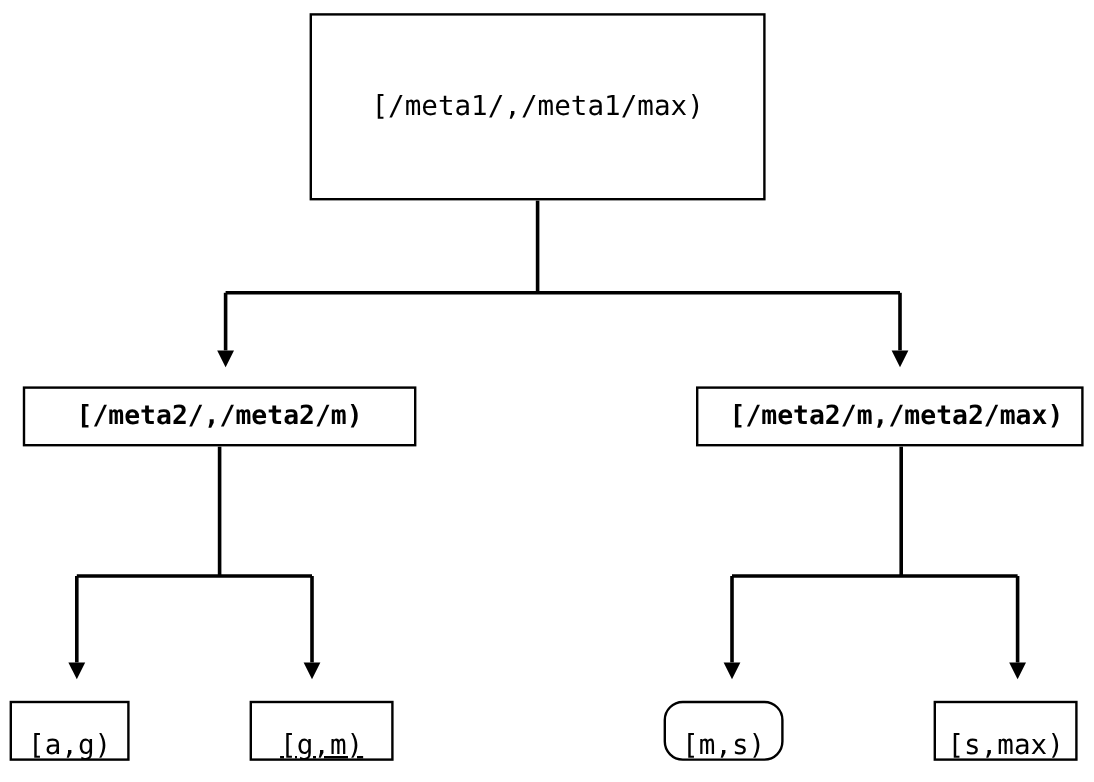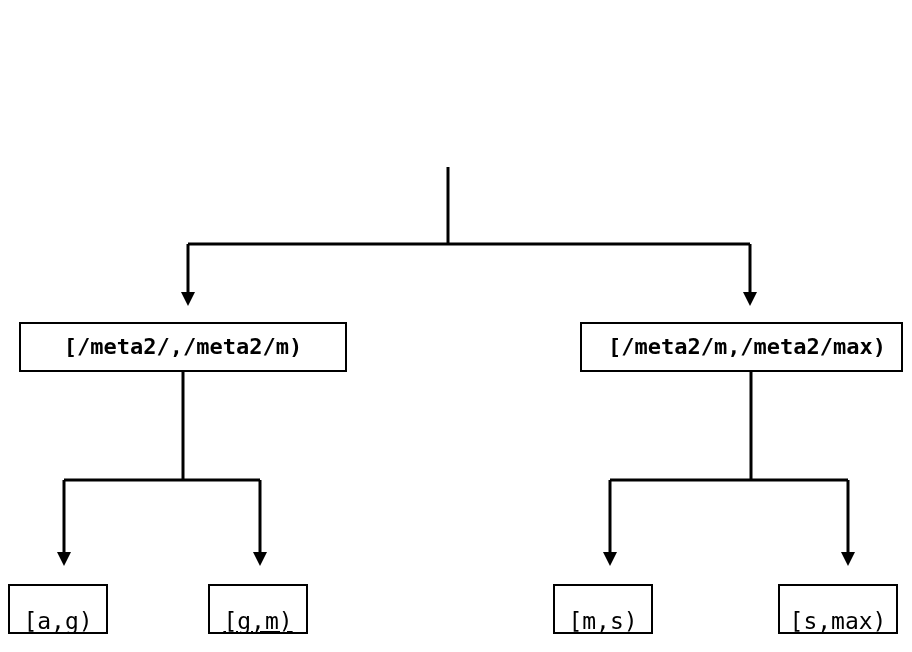--- a/index.html
+++ b/index.html
@@ -35,22 +35,22 @@
   .node-label {
     font-family: "DejaVu Sans Mono", "Liberation Mono", monospace;
     white-space: pre;
     line-height: 1;
     color: #000000;
   }
   .node-root   { left: 258px; top: 11px;  width: 380px; height: 156px; }
   .node-mid-l  { left: 19px;  top: 322px; width: 328px; height: 50px;  }
   .node-mid-r  { left: 580px; top: 322px; width: 323px; height: 50px; padding-left: 11px;  }
   .node-leaf-1 { left: 8px;   top: 584px; width: 100px; height: 50px;  }
-  .node-leaf-2 { left: 208px; top: 584px; width: 100px; height: 50px; text-decoration: underline;  }
-  .node-leaf-3 { left: 553px; top: 584px; width: 100px; height: 50px;  }
+  .node-leaf-2 { left: 208px; top: 584px; width: 120px; height: 50px; text-decoration: underline;  }
+  .node-leaf-3 { left: 553px; top: 584px; width: 100px; height: 50px; border-radius: 16px;  }
   .node-leaf-4 { left: 778px; top: 584px; width: 120px; height: 50px;  }
   .label-root  { font-size: 23px; }
   .label-mid   { font-size: 22px; font-weight: bold; }
   .label-leaf  { font-size: 23px; margin-top: 24px; }
 </style>
 </head>
 <body>
 
 <div id="diagram-root">
 
@@ -77,20 +77,23 @@
     <g fill="none" stroke="#000000" stroke-width="3">
       <line x1="751" y1="372" x2="751" y2="480"></line>
       <line x1="610" y1="480" x2="848" y2="480"></line>
       <line x1="610" y1="480" x2="610" y2="552"></line>
       <line x1="848" y1="480" x2="848" y2="552"></line>
     </g>
     <polygon points="603,552 617,552 610,566" fill="#000000"></polygon>
     <polygon points="841,552 855,552 848,566" fill="#000000"></polygon>
   </svg>
 
+  <div class="node-box node-root">
+    <span class="node-label label-root">[/meta1/,/meta1/max)</span>
+  </div>
 
   <div class="node-box node-mid-l">
     <span class="node-label label-mid">[/meta2/,/meta2/m)</span>
   </div>
 
   <div class="node-box node-mid-r">
     <span class="node-label label-mid">[/meta2/m,/meta2/max)</span>
   </div>
 
   <div class="node-box node-leaf-1">

